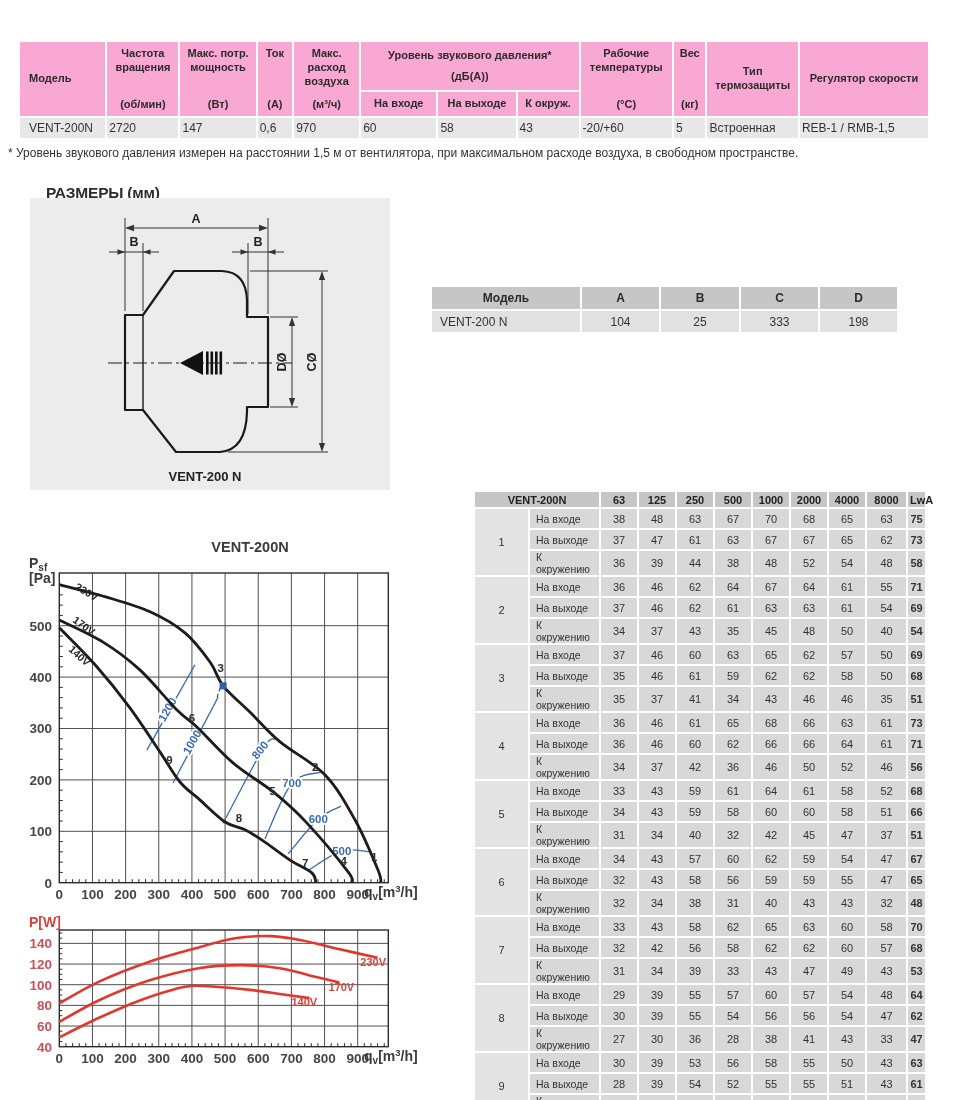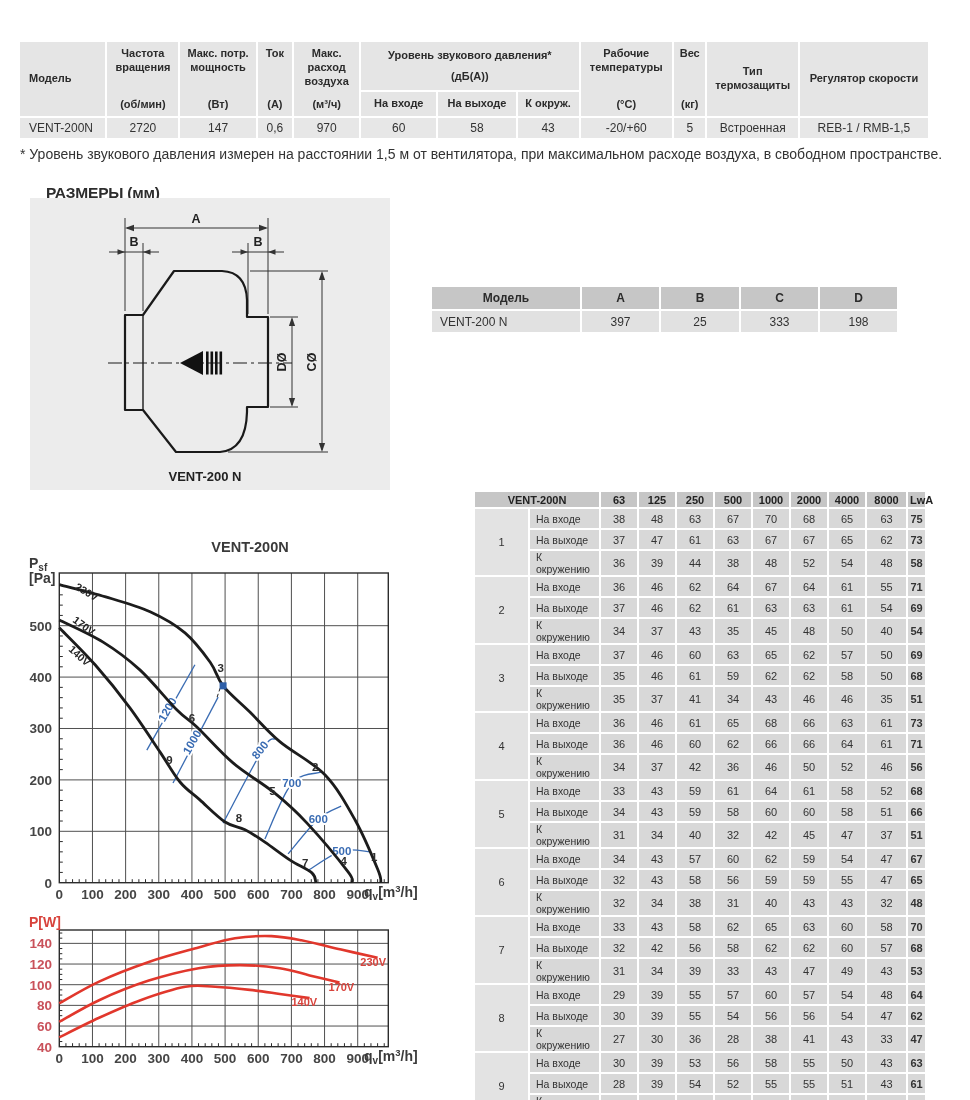--- a/index.html
+++ b/index.html
@@ -5,30 +5,30 @@
   html,body{margin:0;padding:0;background:#fff;}
   .page{position:relative;width:970px;height:1100px;background:#fff;overflow:hidden;
         font-family:"Liberation Sans",sans-serif;color:#2e2e2e;}
   .abs{position:absolute;}
   .h1{position:absolute;left:20px;top:6px;font-size:15.5px;font-weight:700;letter-spacing:-0.2px;color:#2d2d2d;margin:0;}
   .h2{position:absolute;left:30px;top:168px;font-size:15.5px;font-weight:700;letter-spacing:-0.2px;color:#2d2d2d;margin:16px;}
   table{border-collapse:separate;border-spacing:2px;}
   th,td{padding:0 2px;}
   
   .spec{position:absolute;left:18px;top:40px;width:912px;table-layout:fixed;}
-  .spec th{background:#e5e5e5;font-size:11px;font-weight:700;line-height:1.25;color:#2b2b2b;vertical-align:middle;}
-  .spec td{background:#e7e7e7;font-size:12px;height:20px;text-align:center;color:#333;}
+  .spec th{background:#f9a8d4;font-size:11px;font-weight:700;line-height:1.25;color:#2b2b2b;vertical-align:middle;}
+  .spec td{background:#e7e7e7;font-size:12px;height:20px;text-align:left;color:#333;}
   .spec td.left,.spec th.left{text-align:left;padding-left:9px;}
   .spec .stack{display:flex;flex-direction:column;justify-content:space-between;height:74px;padding:5px 1px 4px 1px;box-sizing:border-box;}
   .spec .vc{display:flex;align-items:center;justify-content:flex-start;height:74px;}
   .spec .vcc{display:flex;align-items:center;justify-content:center;height:74px;}
   .spec .stack2{display:flex;flex-direction:column;justify-content:center;gap:7px;height:44px;}
   .spec thead tr:first-child th{height:48px;}
   .spec thead tr:last-child th{height:24px;}
-  .footnote{position:absolute;left:20px;top:146px;font-size:14px;color:#333;}
+  .footnote{position:absolute;left:8px;top:146px;font-size:12px;color:#333;}
   
   .panel{position:absolute;left:30px;top:198px;width:360px;height:292px;background:#ececec;}
   
   .dims{position:absolute;left:430px;top:285px;width:464px;table-layout:fixed;}
   .dims th{background:#c6c6c6;font-size:12px;font-weight:700;height:22px;color:#2b2b2b;}
   .dims td{background:#e1e1e1;font-size:12px;height:21px;text-align:center;color:#333;}
   .dims td.left{text-align:left;padding-left:8px;}
   
   #acoustic{position:absolute;left:473px;top:490px;width:454px;}
   .ac{width:454px;table-layout:fixed;}
@@ -220,21 +220,21 @@
         <th>Модель</th>
         <th>A</th>
         <th>B</th>
         <th>C</th>
         <th>D</th>
       </tr>
     </thead>
     <tbody>
       <tr>
         <td class="left">VENT-200 N</td>
-        <td>397</td>
+        <td>104</td>
         <td>25</td>
         <td>333</td>
         <td>198</td>
       </tr>
     </tbody>
   </table>
 
   <svg id="chart1" class="abs" style="left:20px;top:530px;" width="440" height="390" viewBox="20 530 440 390">
       <g>
         <line x1="92.45599999999999" y1="573" x2="92.45599999999999" y2="882.7" stroke="#4f4f4f" stroke-width="1"></line>

